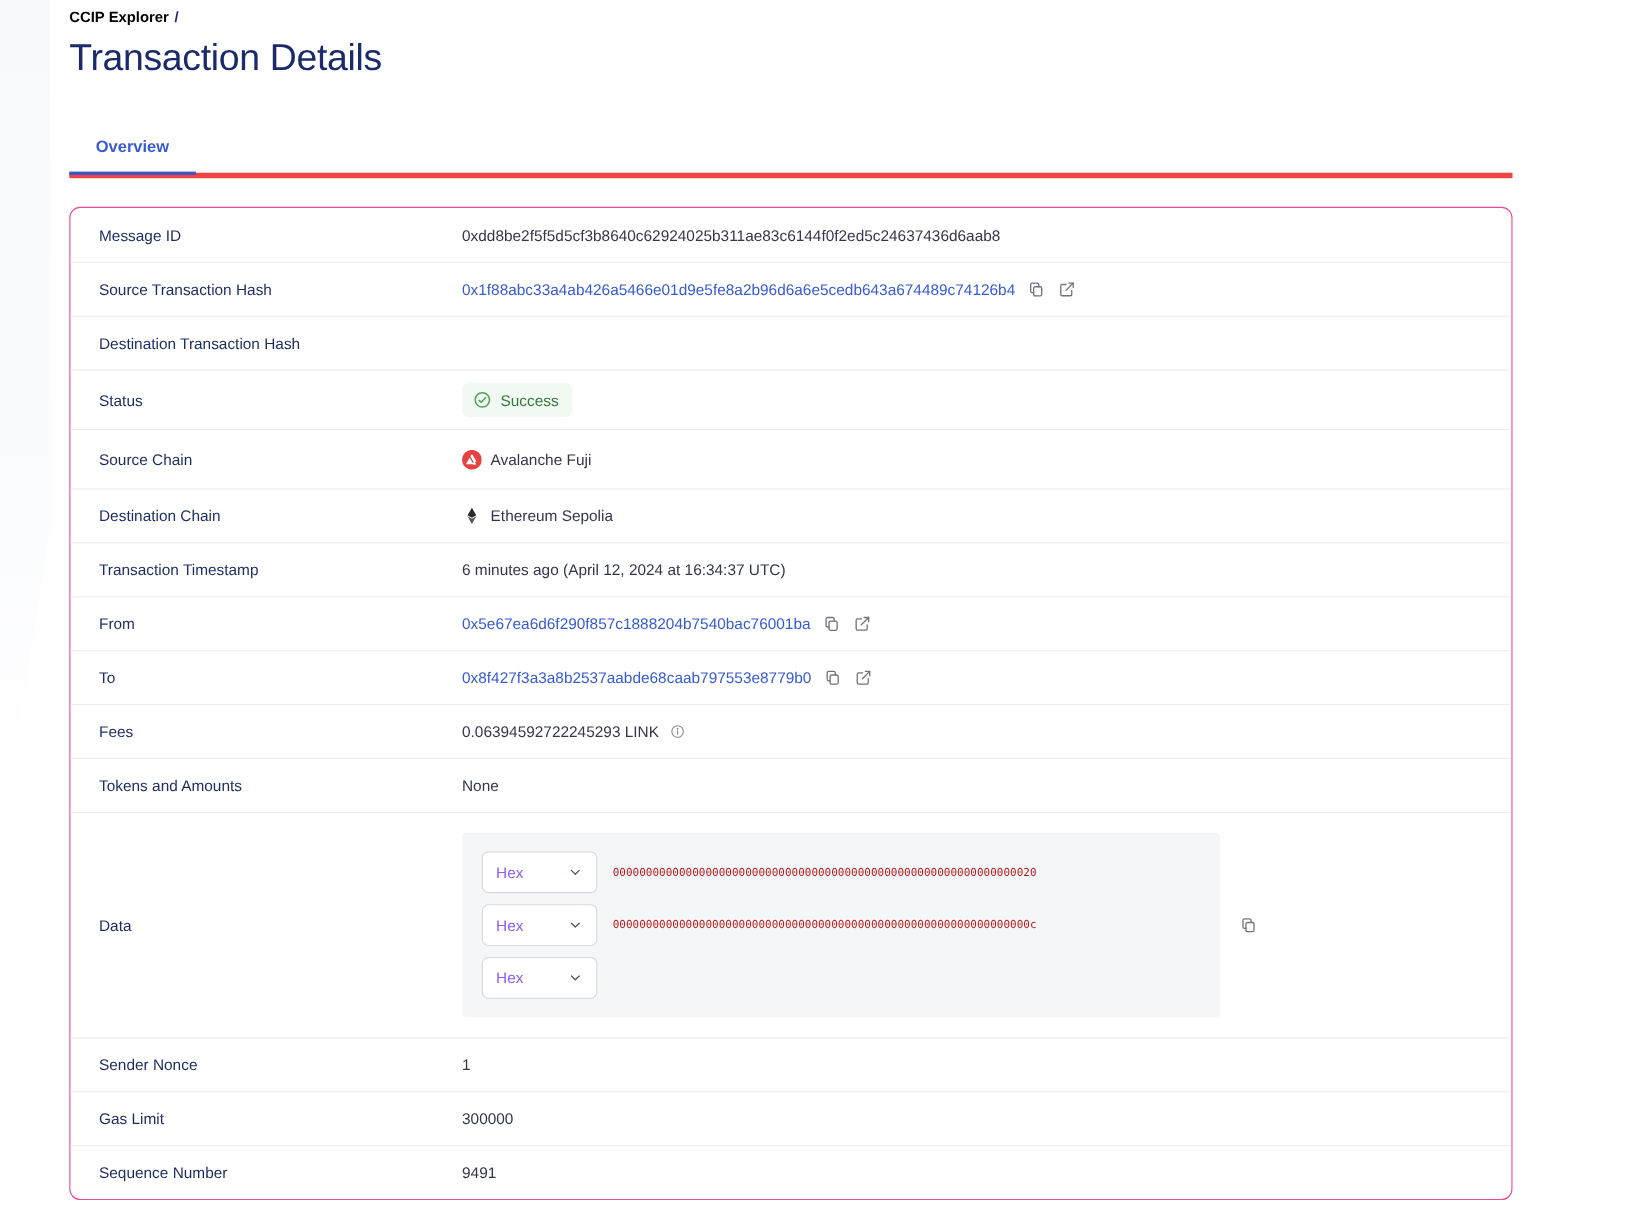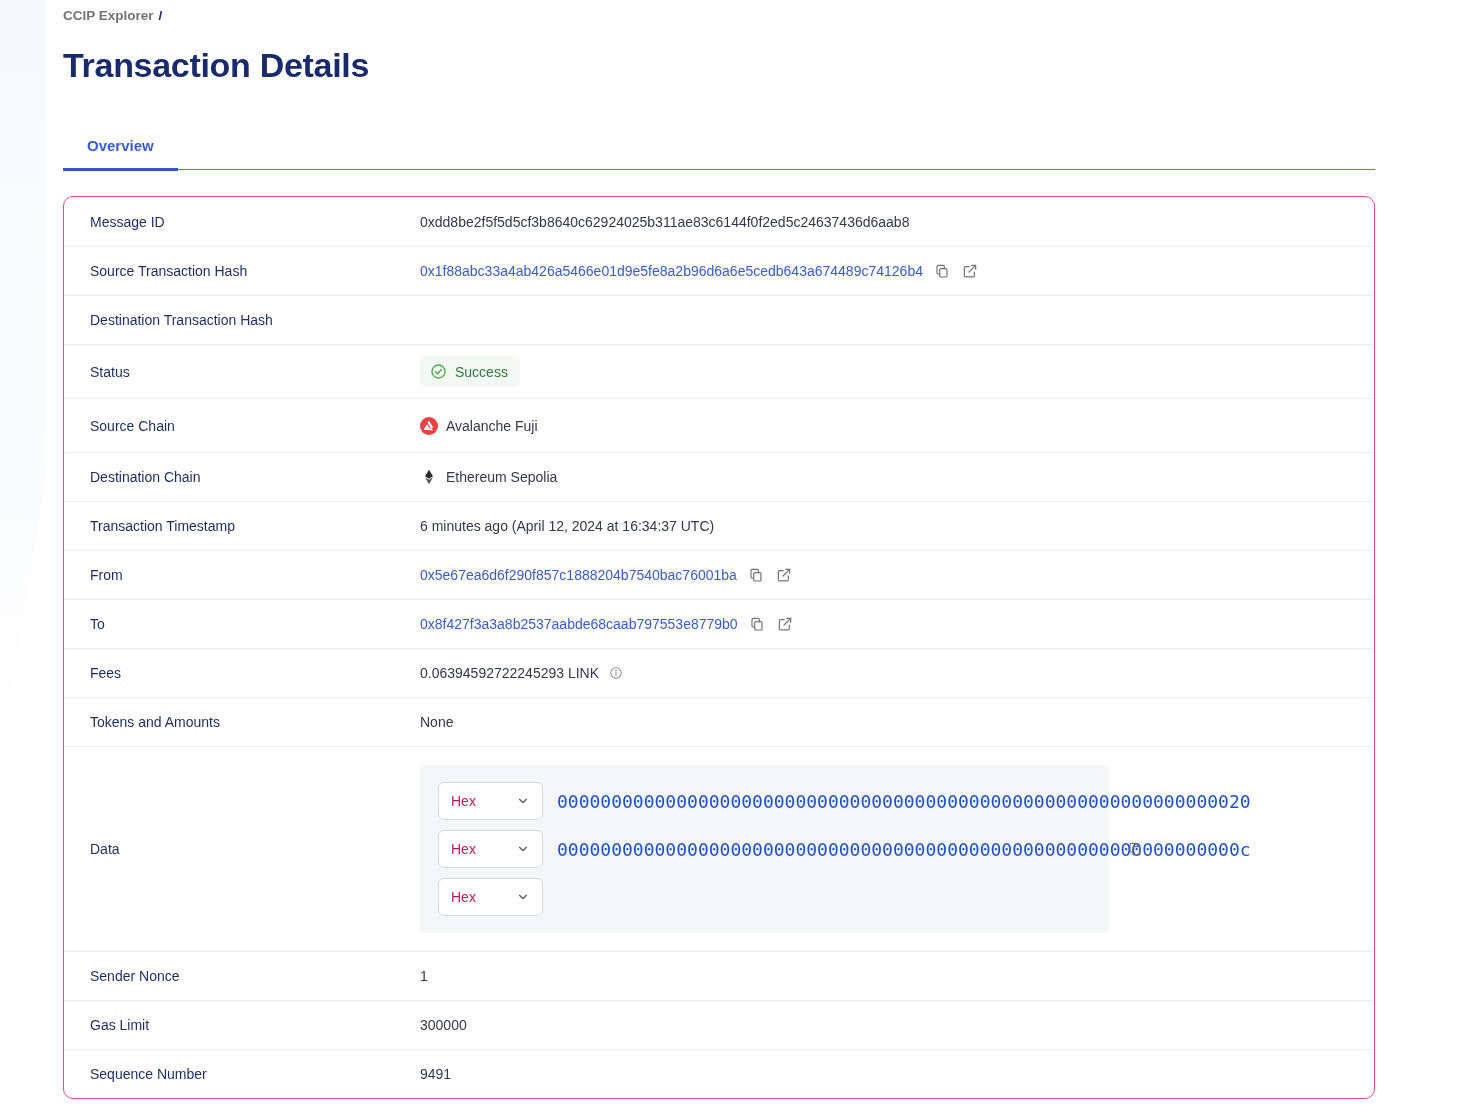--- a/index.html
+++ b/index.html
@@ -14,32 +14,32 @@
   .bg-blob {
     position: absolute; top: 0; left: 0; width: 46px; height: 770px;
     background: linear-gradient(180deg, rgba(246,248,252,0.9) 0%, rgba(250,251,254,0.55) 70%, rgba(255,255,255,0) 100%);
     clip-path: polygon(0 0, 100% 0, 100% 62%, 0 100%);
     pointer-events: none;
   }
   .page { position: relative; padding: 6px 106px 30px 63px; }
 
   
   .breadcrumb { font-size: 13.5px; font-weight: 700; line-height: 1.2; padding-top: 2px; }
-  .breadcrumb a { color: #737373; text-decoration: none; cursor: pointer; }
+  .breadcrumb a { color: #000000; text-decoration: none; cursor: pointer; }
   .breadcrumb .sep { color: #1a2b6b; font-weight: 600; margin-left: 5px; }
   h1.page-title {
-    margin-top: 22px;
+    margin-top: 10px;
     font-size: 34px;
-    font-weight: 700;
+    font-weight: 400;
     color: #1b2a6b;
     letter-spacing: -0.3px;
   }
 
   
-  .tabs { margin-top: 44px; border-bottom: 1px solid #ef4444; display: flex; }
+  .tabs { margin-top: 44px; border-bottom: 5px solid #ef4444; display: flex; }
   .tab {
     display: inline-block;
     padding: 8px 24px 14px 24px;
     font-size: 15px;
     font-weight: 700;
     color: #375bd2;
     border-bottom: 3px solid transparent;
     margin-bottom: -2px;
     cursor: pointer;
   }
@@ -88,27 +88,27 @@
     background: #f5f6f8;
     border-radius: 4px;
     padding: 17px 18px;
     display: flex; flex-direction: column; gap: 10px;
   }
   .data-line { display: flex; align-items: center; gap: 14px; }
   .hex-select {
     width: 105px; height: 38px; flex-shrink: 0;
     background: #fff; border: 1px solid #d6d9de; border-radius: 6px;
     display: flex; align-items: center; justify-content: space-between;
-    padding: 0 12px; font-size: 14px; font-weight: 500; color: #be185d;
+    padding: 0 12px; font-size: 14px; font-weight: 500; color: #8b5cf6;
     cursor: pointer;
   }
   .hex-select svg { width: 14px; height: 14px; }
   .hex-text {
     font-family: "DejaVu Sans Mono", monospace;
-    font-size: 18px; color: #1d4ed8; white-space: nowrap;
+    font-size: 10px; color: #b91c1c; white-space: nowrap;
   }
   .data-copy { margin-left: 17px; }
 </style>
 </head>
 <body>
 
 <div class="bg-blob"></div>
 
 <div class="page">
 

